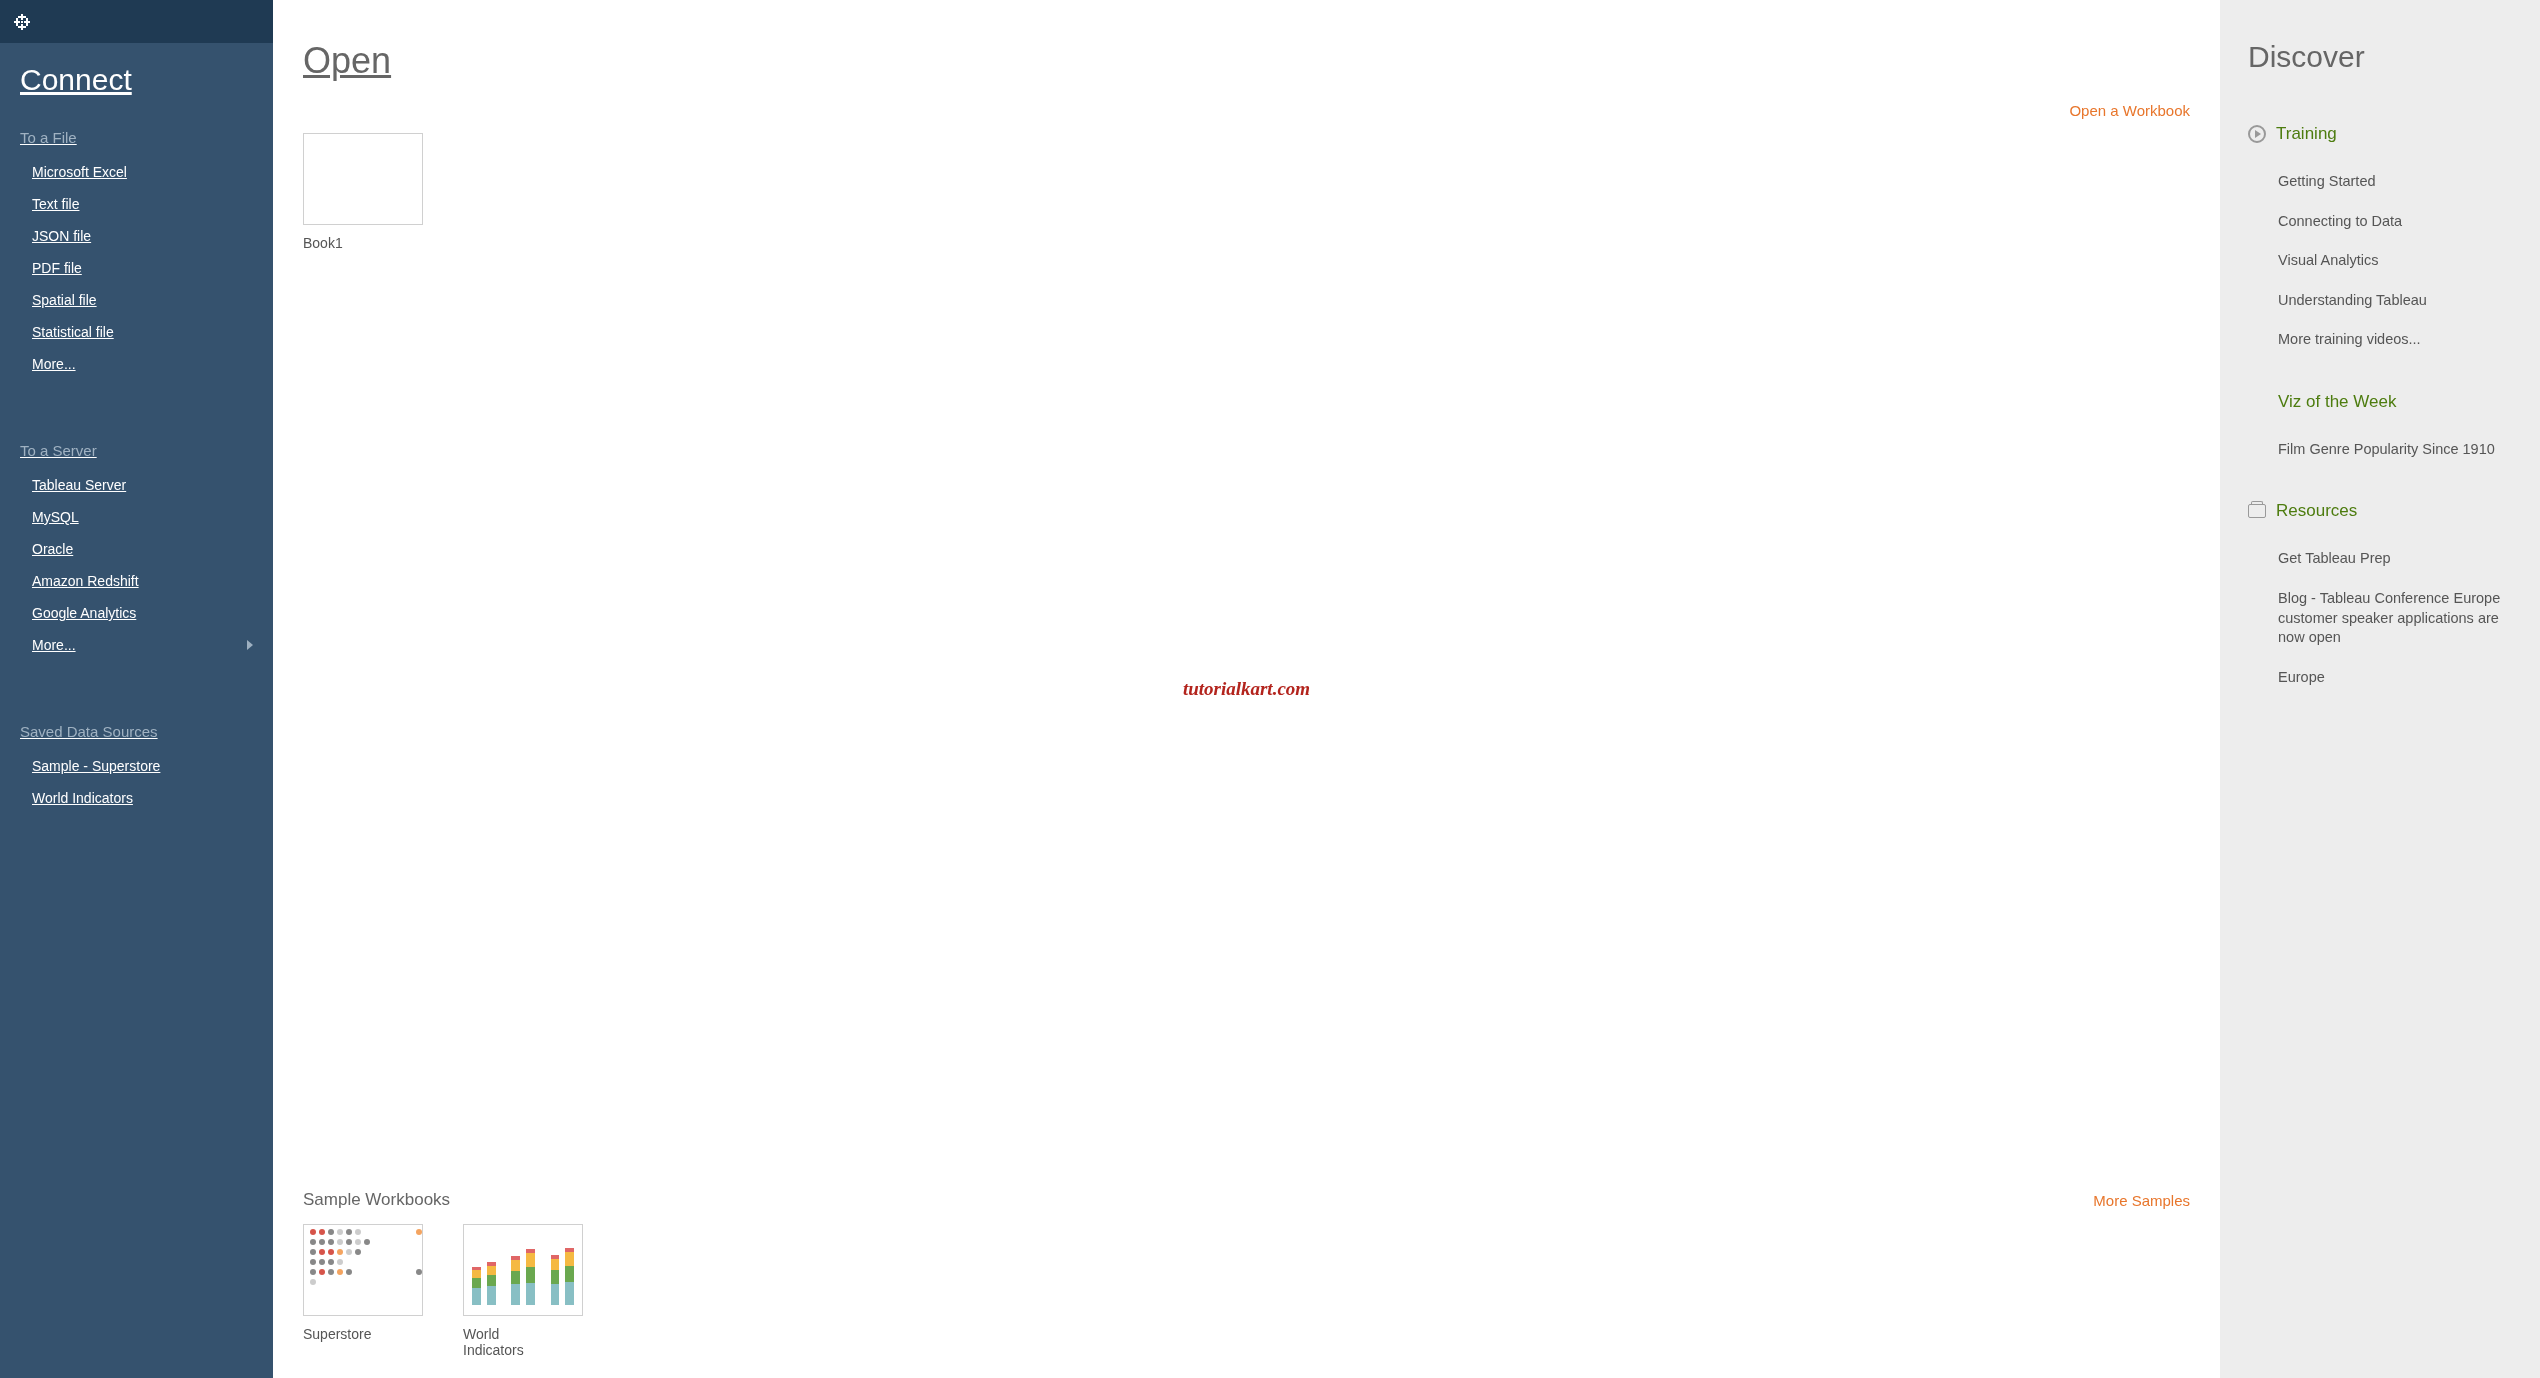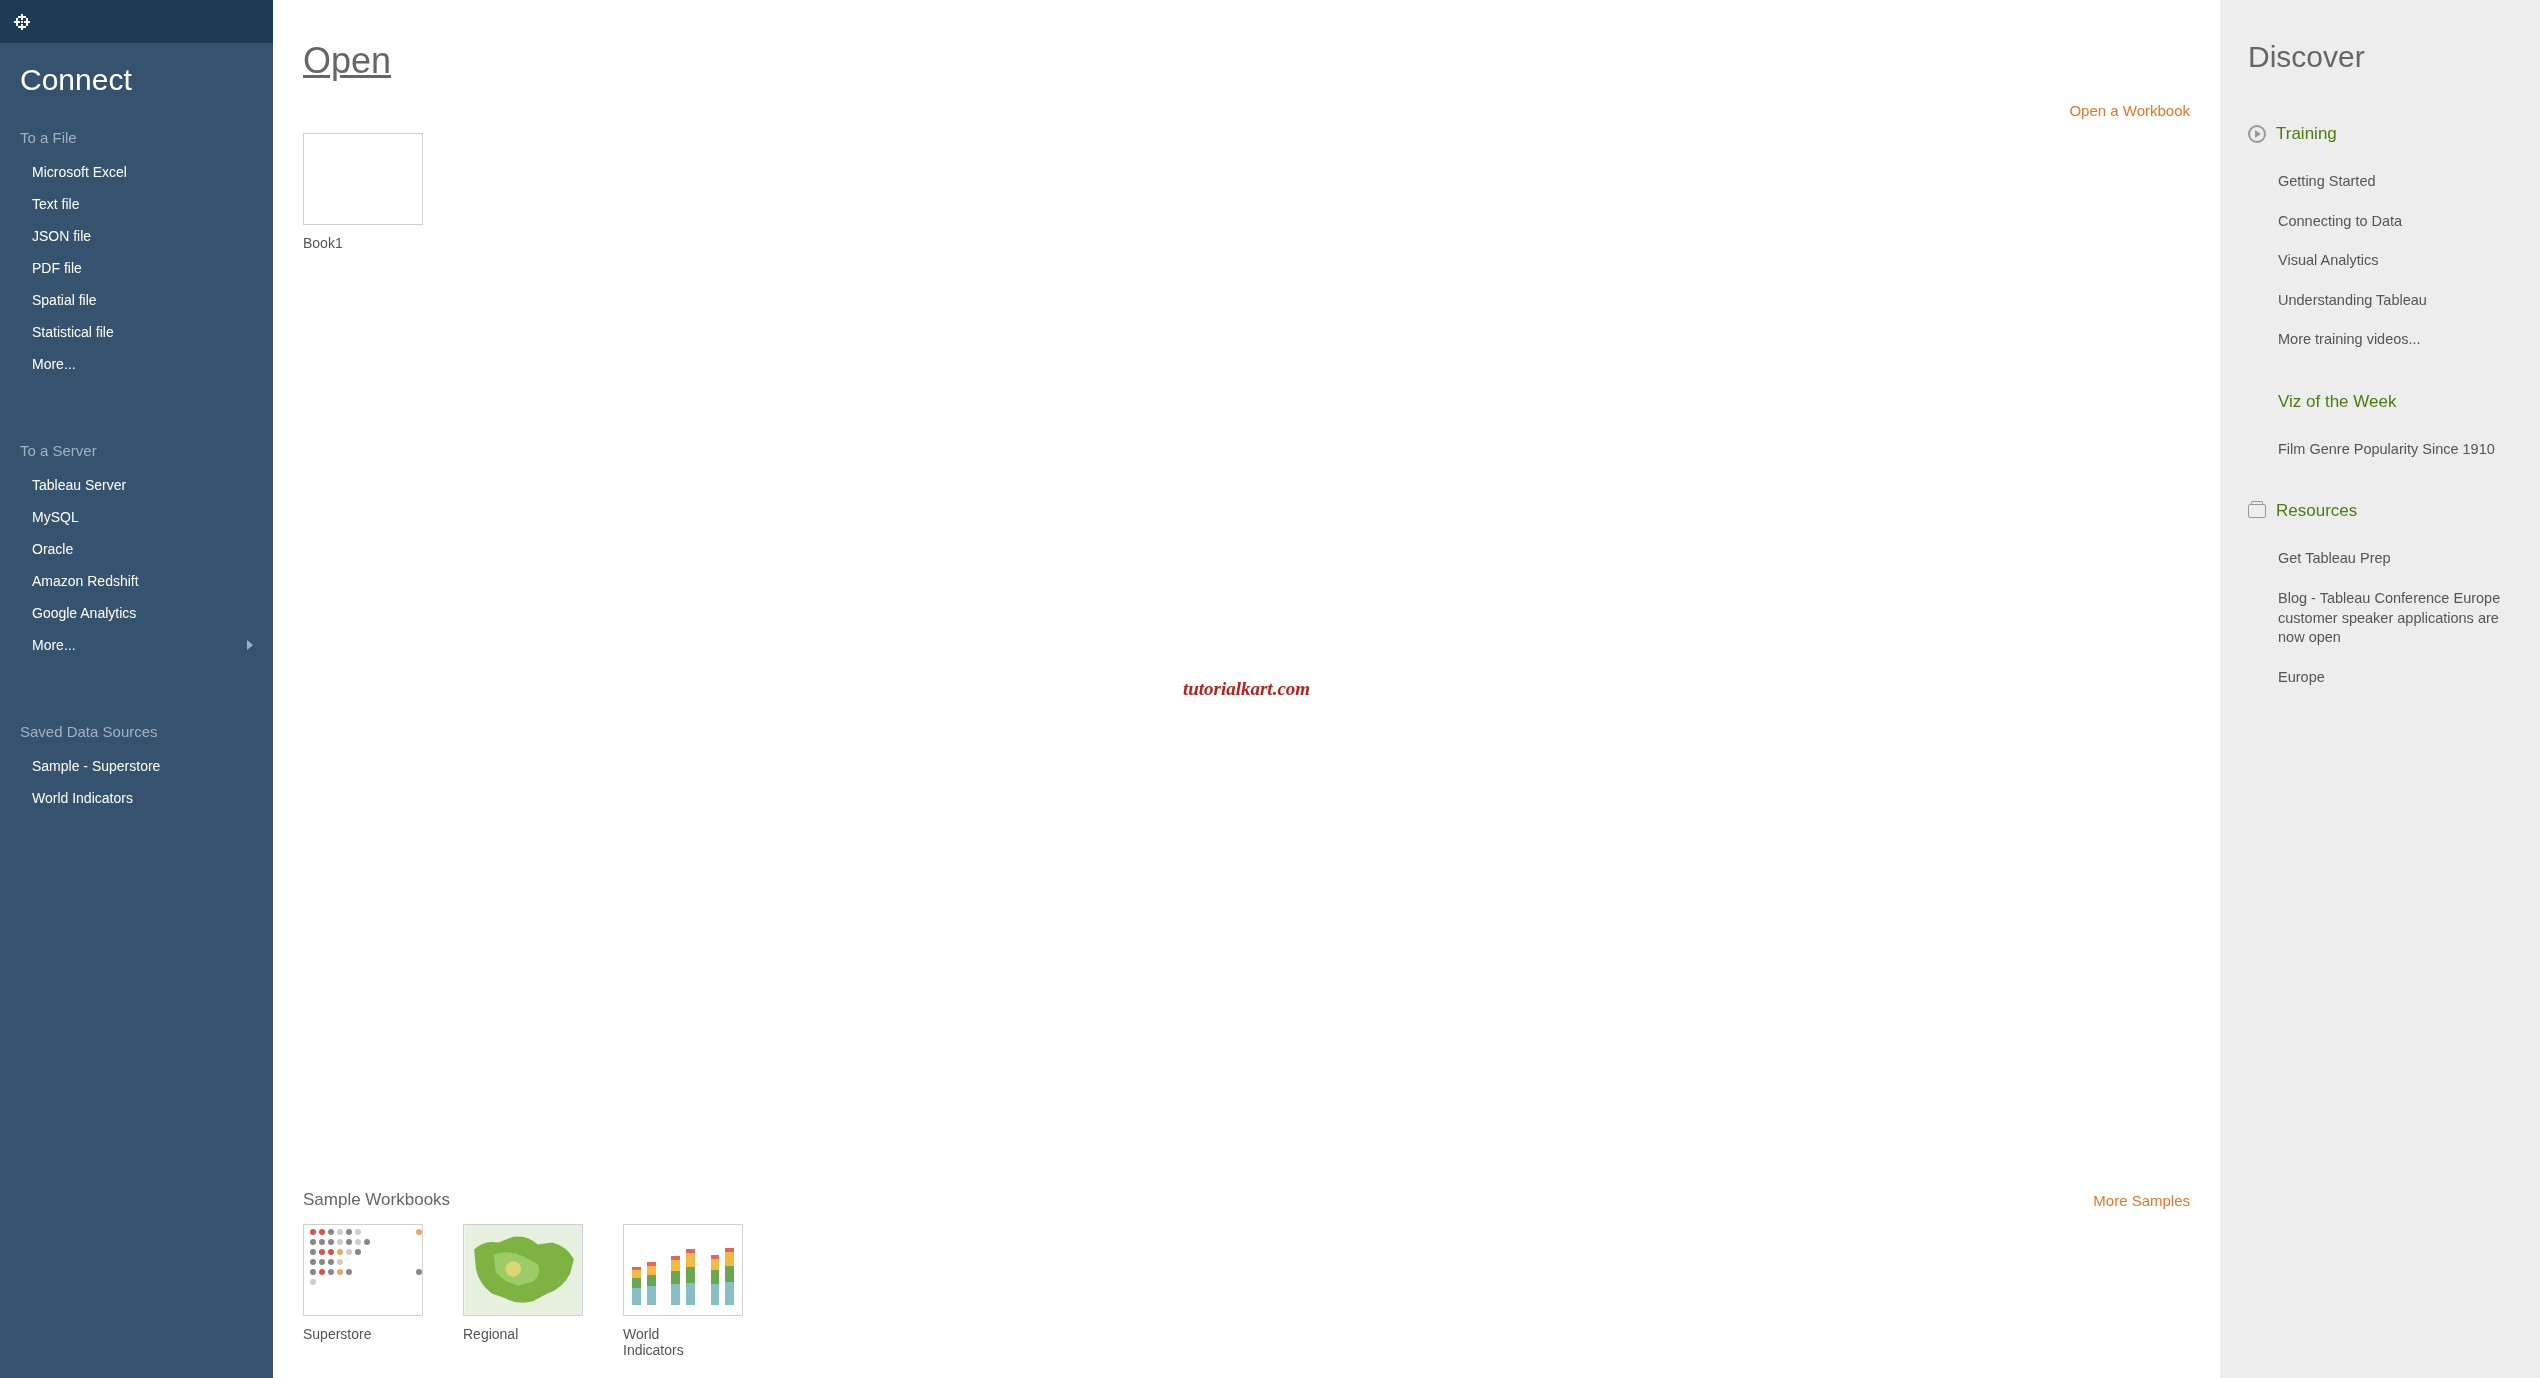--- a/index.html
+++ b/index.html
@@ -26,20 +26,21 @@
       padding-left: 12px;
       background: #1f3a53;
     }
     .tableau-logo {
       width: 20px;
       height: 20px;
       position: relative;
     }
     .sidebar-content {
       padding: 20px 0 0 20px;
+      text-decoration: underline;
     }
     .sidebar-title {
       font-size: 30px;
       font-weight: 300;
       color: #ffffff;
       margin-bottom: 22px;
     }
     .sidebar-section-header {
       font-size: 15px;
       color: #a0b2c2;
@@ -356,31 +357,20 @@
               <span style="flex:1"></span>
               <span class="dot dg"></span>
             </div>
           <div class="sup-row">
               <span class="dot dl"></span>
             </div>
         </div>
         <div class="workbook-label">Superstore</div>
       </div>
 
-      <div class="workbook-card">
-        <div class="workbook-thumb">
-          <svg viewBox="0 0 120 92" width="100%" height="100%">
-            <rect width="120" height="92" fill="#e8f0e0"></rect>
-            <path d="M10 25 Q20 15 35 18 L50 12 Q65 10 75 20 L90 18 Q105 22 112 35 L108 50 Q100 65 85 70 L70 78 Q55 82 42 75 L28 70 Q15 60 12 45 Z" fill="#7cb342"></path>
-            <path d="M30 30 Q45 25 60 32 L75 40 Q80 50 70 58 L55 62 Q40 58 32 48 Z" fill="#9ccc65"></path>
-            <circle cx="50" cy="45" r="8" fill="#f9d976" opacity="0.7"></circle>
-          </svg>
-        </div>
-        <div class="workbook-label">Regional</div>
-      </div>
 
       <div class="workbook-card">
         <div class="workbook-thumb">
           <div class="bars">
             <div class="bar" style="height:55%">
                 <div class="seg sr" style="height:10%"></div>
                 <div class="seg so" style="height:20%"></div>
                 <div class="seg sg" style="height:25%"></div>
                 <div class="seg sb" style="height:45%"></div>
               </div>

